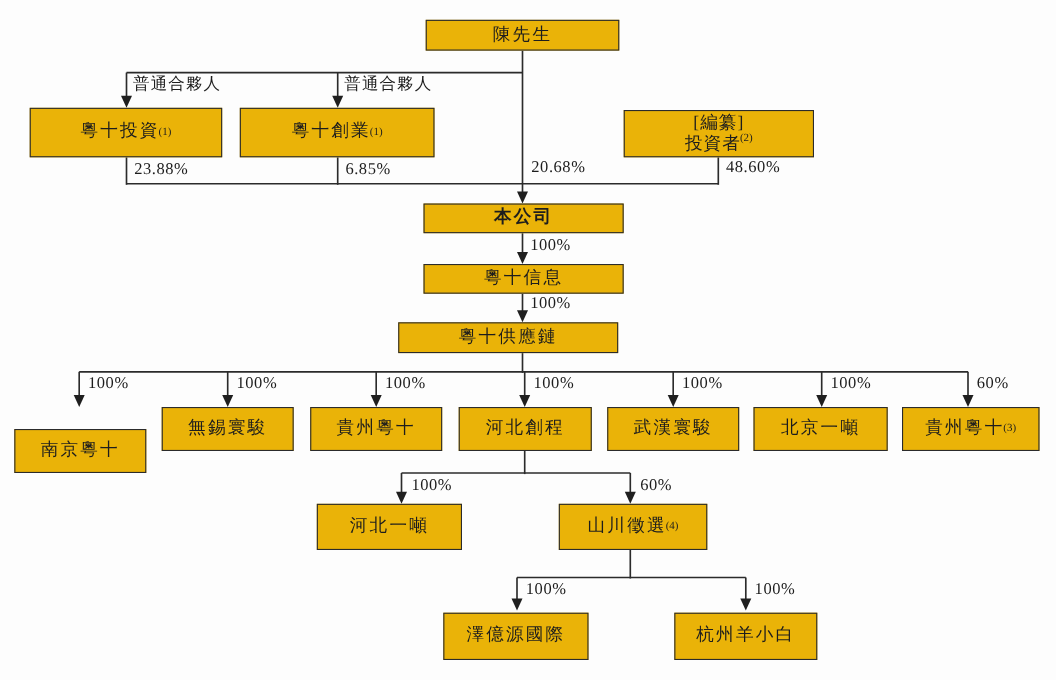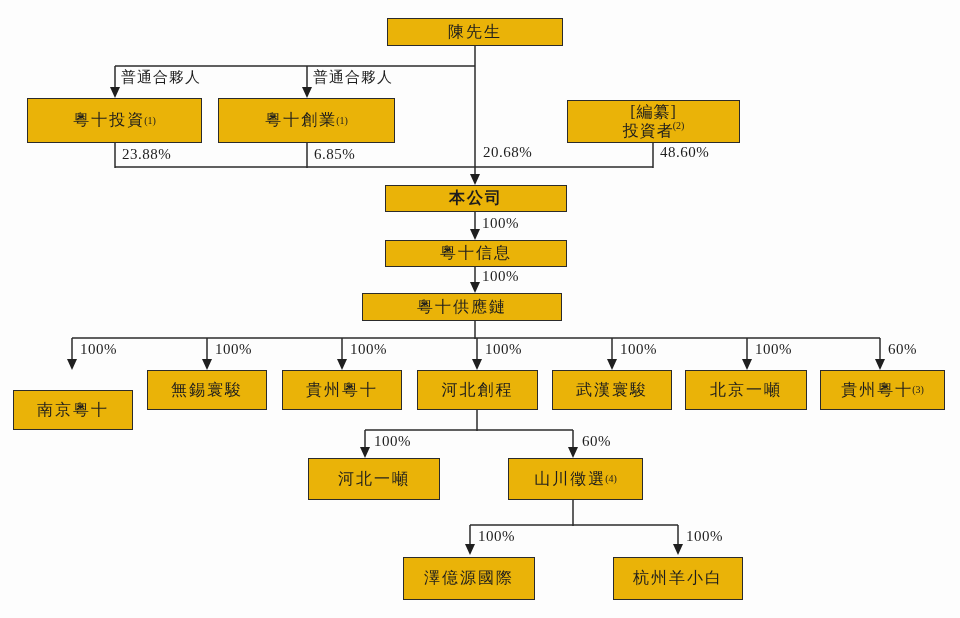--- a/index.html
+++ b/index.html
@@ -161,21 +161,21 @@
     <span>武漢寰駿</span>
   </div>
   <div class="node" style="left:685px;top:370px;width:122px;height:40px">
     <span>北京一噸</span>
   </div>
   <div class="node" style="left:820px;top:370px;width:125px;height:40px">
     <span>貴州粵十</span>
       <sup>(3)</sup>
   </div>
 
-  <div class="node" style="left:308px;top:458px;width:132px;height:42px">
+  <div class="node" style="left:288px;top:458px;width:132px;height:42px">
     <span>河北一噸</span>
   </div>
   <div class="node" style="left:508px;top:458px;width:135px;height:42px">
     <span>山川徵選</span>
       <sup>(4)</sup>
   </div>
 
   <div class="node" style="left:403px;top:557px;width:132px;height:43px">
     <span>澤億源國際</span>
   </div>

